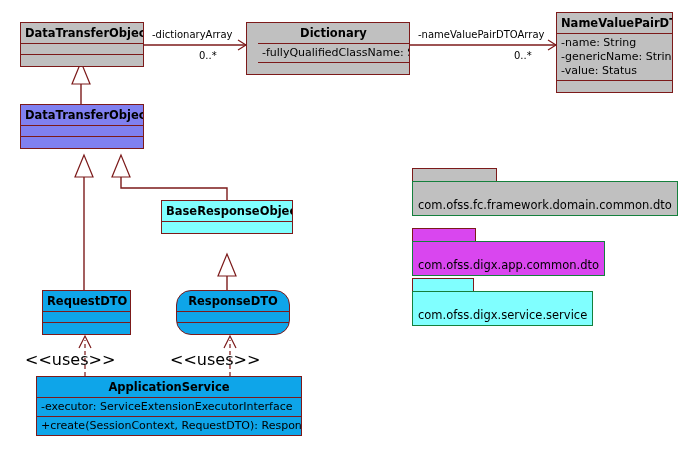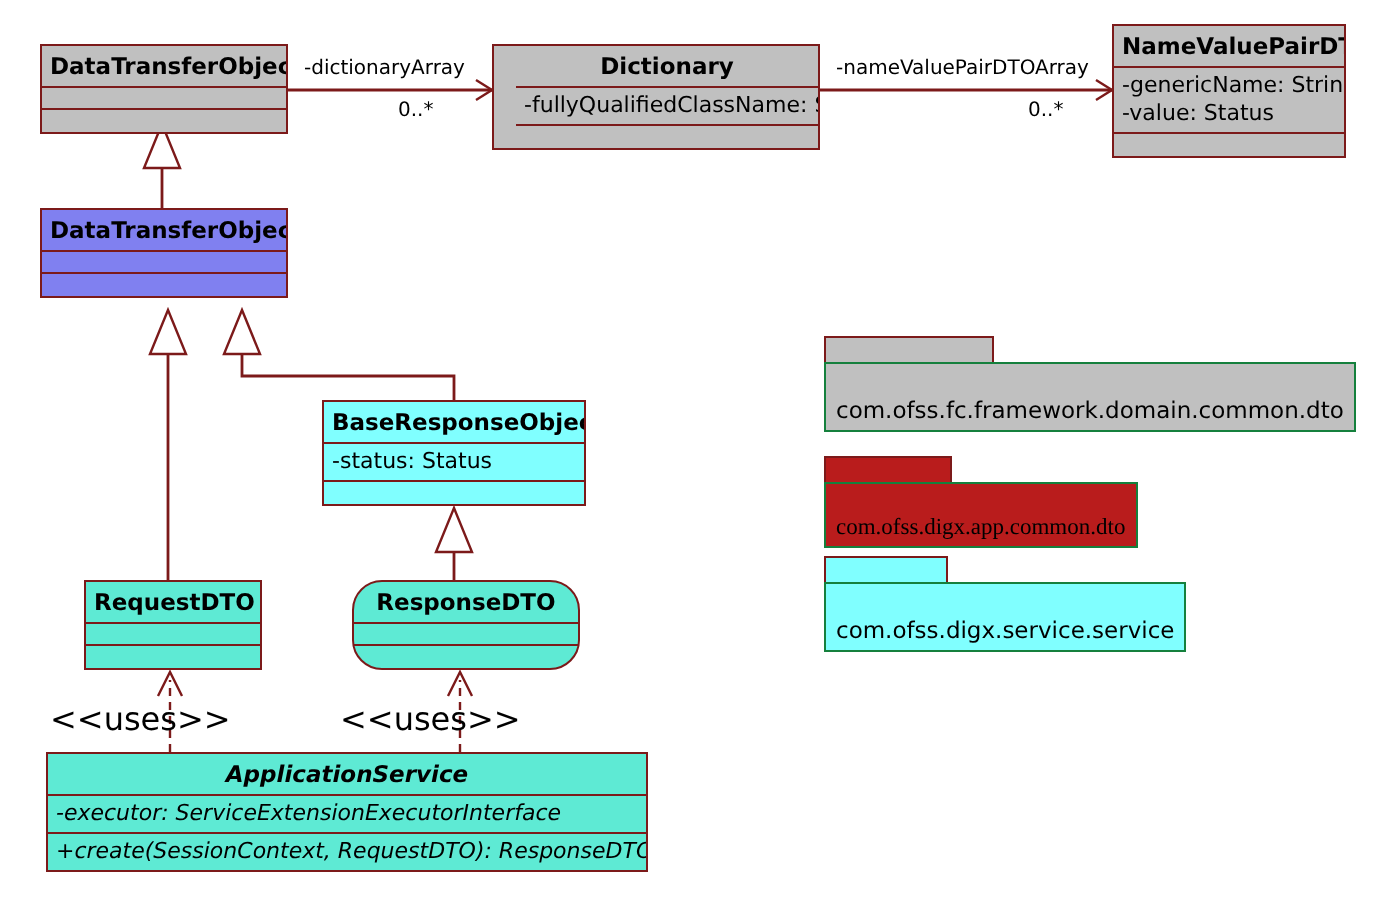--- a/index.html
+++ b/index.html
@@ -58,42 +58,42 @@
     height: 11px;
   }
   .uml-class .attr-line {
     white-space: nowrap;
   }
 
   
   .c-gray   { background: #c0c0c0; }
   .c-purple { background: #8080f0; }
   .c-cyan   { background: #80ffff; }
-  .c-yellow { background: #5eead4; }
+  .c-yellow { background: #0ea5e9; }
 
   
   .uml-package {
     position: absolute;
   }
   .uml-package .pkg-tab {
     box-sizing: border-box;
     border: 1px solid #7c1a1a;
     border-bottom: none;
     height: 13px;
   }
   .uml-package .pkg-body {
     box-sizing: border-box;
     border: 1px solid #15803d;
     padding: 16px 5px 3px 5px;
     font-size: 11.5px;
     color: #000000;
     white-space: nowrap;
   }
   .p-gray .pkg-tab, .p-gray .pkg-body     { background: #c0c0c0; }
-  .p-purple .pkg-tab, .p-purple .pkg-body { background: #b91c1c; font-family: Liberation Serif, serif; }
+  .p-purple .pkg-tab, .p-purple .pkg-body { background: #d946ef; }
   .p-cyan .pkg-tab, .p-cyan .pkg-body     { background: #80ffff; }
 
   
   .edge-label {
     position: absolute;
     font-size: 10px;
     color: #000000;
     white-space: nowrap;
   }
   .stereotype {
@@ -200,53 +200,51 @@
     <div class="cmp title">Dictionary</div>
     <div class="cmp attrs">
       <div class="attr-line">-fullyQualifiedClassName: String</div>
     </div>
     <div class="cmp ops empty"></div>
   </div>
 
   <div class="uml-class c-gray" style="left:556px; top:12px; width:117px;">
     <div class="cmp title">NameValuePairDTO</div>
     <div class="cmp attrs">
+      <div class="attr-line">-name: String</div>
       <div class="attr-line">-genericName: String</div>
       <div class="attr-line">-value: Status</div>
     </div>
     <div class="cmp ops empty"></div>
   </div>
 
   <div class="uml-class c-purple" style="left:20px; top:104px; width:124px;">
     <div class="cmp title">DataTransferObject</div>
     <div class="cmp attrs empty"></div>
     <div class="cmp ops empty"></div>
   </div>
 
   <div class="uml-class c-cyan" style="left:161px; top:200px; width:132px;">
     <div class="cmp title">BaseResponseObject</div>
-    <div class="cmp attrs">
-      <div class="attr-line">-status: Status</div>
-    </div>
     <div class="cmp ops empty"></div>
   </div>
 
   <div class="uml-class c-yellow" style="left:42px; top:290px; width:89px;">
     <div class="cmp title">RequestDTO</div>
     <div class="cmp attrs empty"></div>
     <div class="cmp ops empty"></div>
   </div>
 
   <div class="uml-class c-yellow" style="left:176px; top:290px; width:114px;border-radius:15px;">
     <div class="cmp title">ResponseDTO</div>
     <div class="cmp attrs empty"></div>
     <div class="cmp ops empty"></div>
   </div>
 
-  <div class="uml-class c-yellow" style="left:23px; top:376px; width:301px;font-style:italic;">
+  <div class="uml-class c-yellow" style="left:36px; top:376px; width:266px;">
     <div class="cmp title">ApplicationService</div>
     <div class="cmp attrs">
       <div class="attr-line">-executor: ServiceExtensionExecutorInterface</div>
     </div>
     <div class="cmp ops">
       <div class="attr-line">+create(SessionContext, RequestDTO): ResponseDTO</div>
     </div>
   </div>
 
   <div class="uml-package p-gray" style="left:412px; top:168px;">

